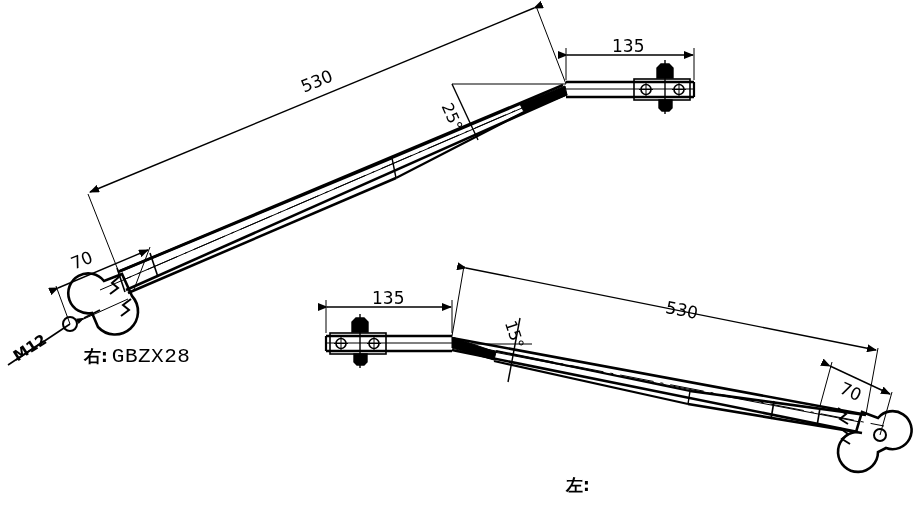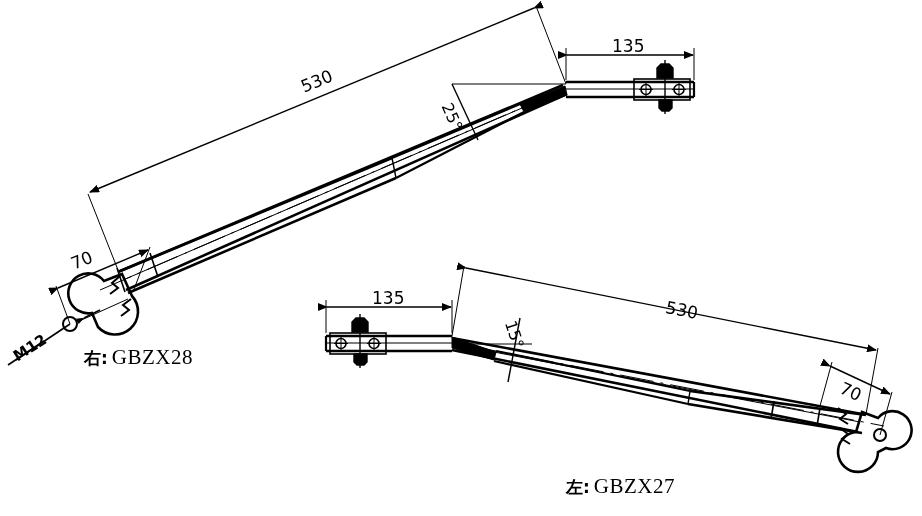--- a/index.html
+++ b/index.html
@@ -1,20 +1,20 @@
 <!DOCTYPE html>
 <html><head>
 <meta charset="utf-8">
 <style>
   html,body{margin:0;padding:0;background:#ffffff;}
   body{width:922px;height:516px;overflow:hidden;font-family:"DejaVu Sans",sans-serif;}
   #stage{position:relative;width:922px;height:516px;background:#fff;}
   svg.dwg{position:absolute;left:0;top:0;width:922px;height:516px;}
   .lbl{position:absolute;white-space:nowrap;color:#000;}
-  .partlabel{font-family:Liberation Serif, serif;font-size:21px;letter-spacing:.5px;}
+  .partlabel{font-family:Liberation Mono, monospace;font-size:21px;letter-spacing:.5px;}
   .cjk{font-family:"DejaVu Sans",sans-serif;font-weight:bold;font-size:17px;}
   .dim{font-family:"DejaVu Sans",sans-serif;font-size:17px;font-weight:400;}
   .ang{font-family:"DejaVu Sans",sans-serif;font-size:16px;font-weight:400;}
   .thr{font-family:"DejaVu Sans",sans-serif;font-size:15px;font-weight:bold;}
 </style>
 </head>
 <body>
 
 <div id="stage">
 
@@ -237,16 +237,15 @@
   <div class="lbl dim" style="left:668px;top:297px;transform:rotate(11.3deg);transform-origin:left top;">530</div>
 
   <div class="lbl dim" style="left:372px;top:288px;">135</div>
 
   <div class="lbl dim" style="left:845px;top:378px;transform:rotate(24deg);transform-origin:left top;">70</div>
 
   <div class="lbl ang" style="left:519px;top:318px;transform:rotate(72deg);transform-origin:left top;">15°</div>
 
   <div class="lbl" style="left:566px;top:474px;display:flex;align-items:baseline;gap:4px;">
     <span class="cjk">左:</span>
-    <span class="partlabel">GBZX27</span>
   </div>
 
 </div>
 
 </body></html>

